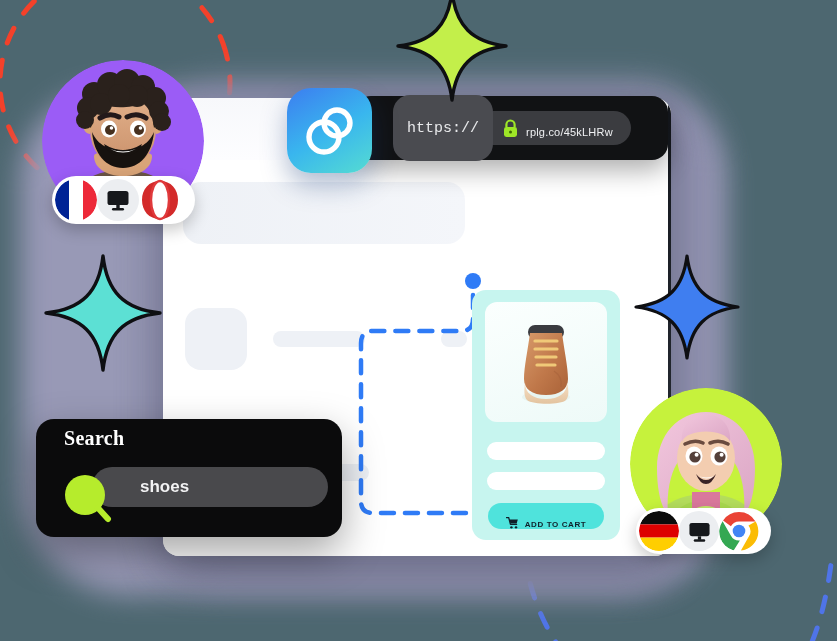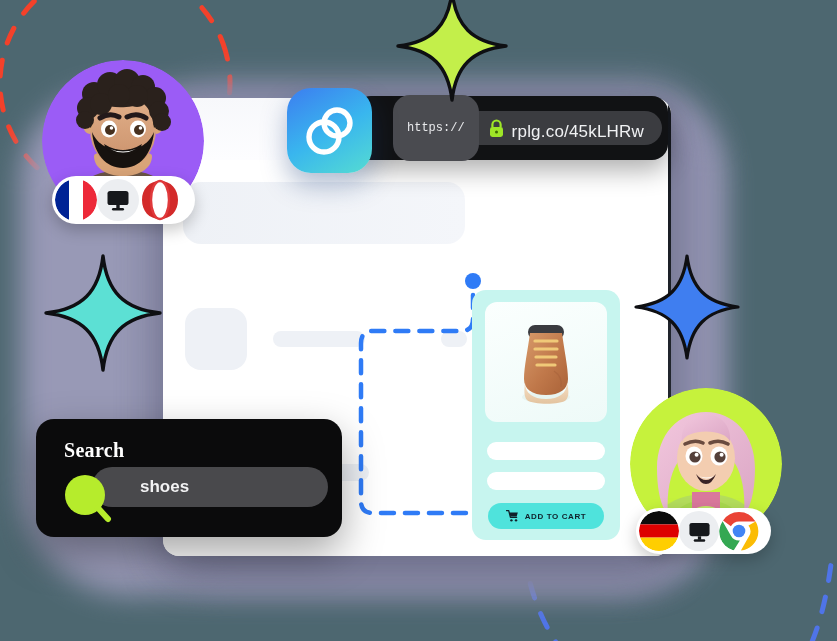--- a/index.html
+++ b/index.html
@@ -67,61 +67,61 @@
     background:linear-gradient(160deg,#fbfffe,#eefaf8);
     border-radius:12px;display:flex;align-items:center;justify-content:center;
   }
   .boot{width:64px;height:86px;}
   .p-line{position:absolute;left:15px;background:#ffffff;border-radius:10px;height:18px;}
   #p-l1{top:152px;width:118px;}
   #p-l2{top:182px;width:118px;}
   .cart-btn{
     position:absolute;left:16px;top:213px;width:116px;height:26px;
     background:#4fe3dc;border-radius:13px;
-    display:flex;align-items:center;justify-content:center;gap:6px;
+    display:flex;align-items:flex-end;justify-content:center;gap:6px;
     color:#10202a;font-size:8px;font-weight:bold;letter-spacing:.6px;
     cursor:pointer;
   }
 
   
   .urlbar{
     position:absolute;left:355px;top:96px;width:313px;height:64px;
     background:#111214;border-radius:16px;
     display:flex;align-items:center;padding-left:38px;box-sizing:border-box;
     box-shadow:0 10px 26px rgba(0,0,0,.32);
   }
   .url-pill{
     display:flex;align-items:center;background:#3b3c40;border-radius:17px;
     height:34px;padding:0 6px 0 0;
   }
   .url-scheme{
     background:#4a4b50;border-radius:17px;height:34px;
     display:flex;align-items:center;padding:16px 14px;
-    color:#e9eaec;font-size:12px;font-family:"Liberation Mono", monospace;
+    color:#e9eaec;font-size:15px;font-family:"Liberation Mono", monospace;
   }
   .lock{margin:0 7px 0 9px;}
-  .url-host{color:#f0f1f3;font-size:17px;padding-right:12px;letter-spacing:.2px;margin-top:8px;}
+  .url-host{color:#f0f1f3;font-size:11px;padding-right:12px;letter-spacing:.2px;margin-top:8px;}
 
   
   .app-icon{
     position:absolute;left:287px;top:88px;width:85px;height:85px;
     border-radius:24px;
     background:linear-gradient(150deg,#3c7df0 0%,#39b6ee 52%,#55dcd2 100%);
     box-shadow:0 12px 26px rgba(25,60,120,.35);
     display:flex;align-items:center;justify-content:center;
   }
 
   
   .search-panel{
     position:absolute;left:36px;top:419px;width:306px;height:118px;
     background:#0b0b0c;border-radius:18px;
     box-shadow:0 16px 40px rgba(0,0,0,.35);
   }
   .search-title{
-    position:absolute;left:28px;top:20px;color:#fff;font-size:20px;
+    position:absolute;left:28px;top:8px;color:#fff;font-size:20px;
     font-family:"Liberation Serif", serif;font-weight:bold;letter-spacing:.3px;
   }
   .search-field{
     position:absolute;left:56px;top:48px;width:236px;height:40px;
     background:#49494c;border-radius:20px;
     display:flex;align-items:center;padding-left:48px;box-sizing:border-box;
     color:#f2f2f3;font-size:17px;font-weight:bold;
   }
   .search-glyph{position:absolute;left:26px;top:54px;width:54px;height:52px;}
 

